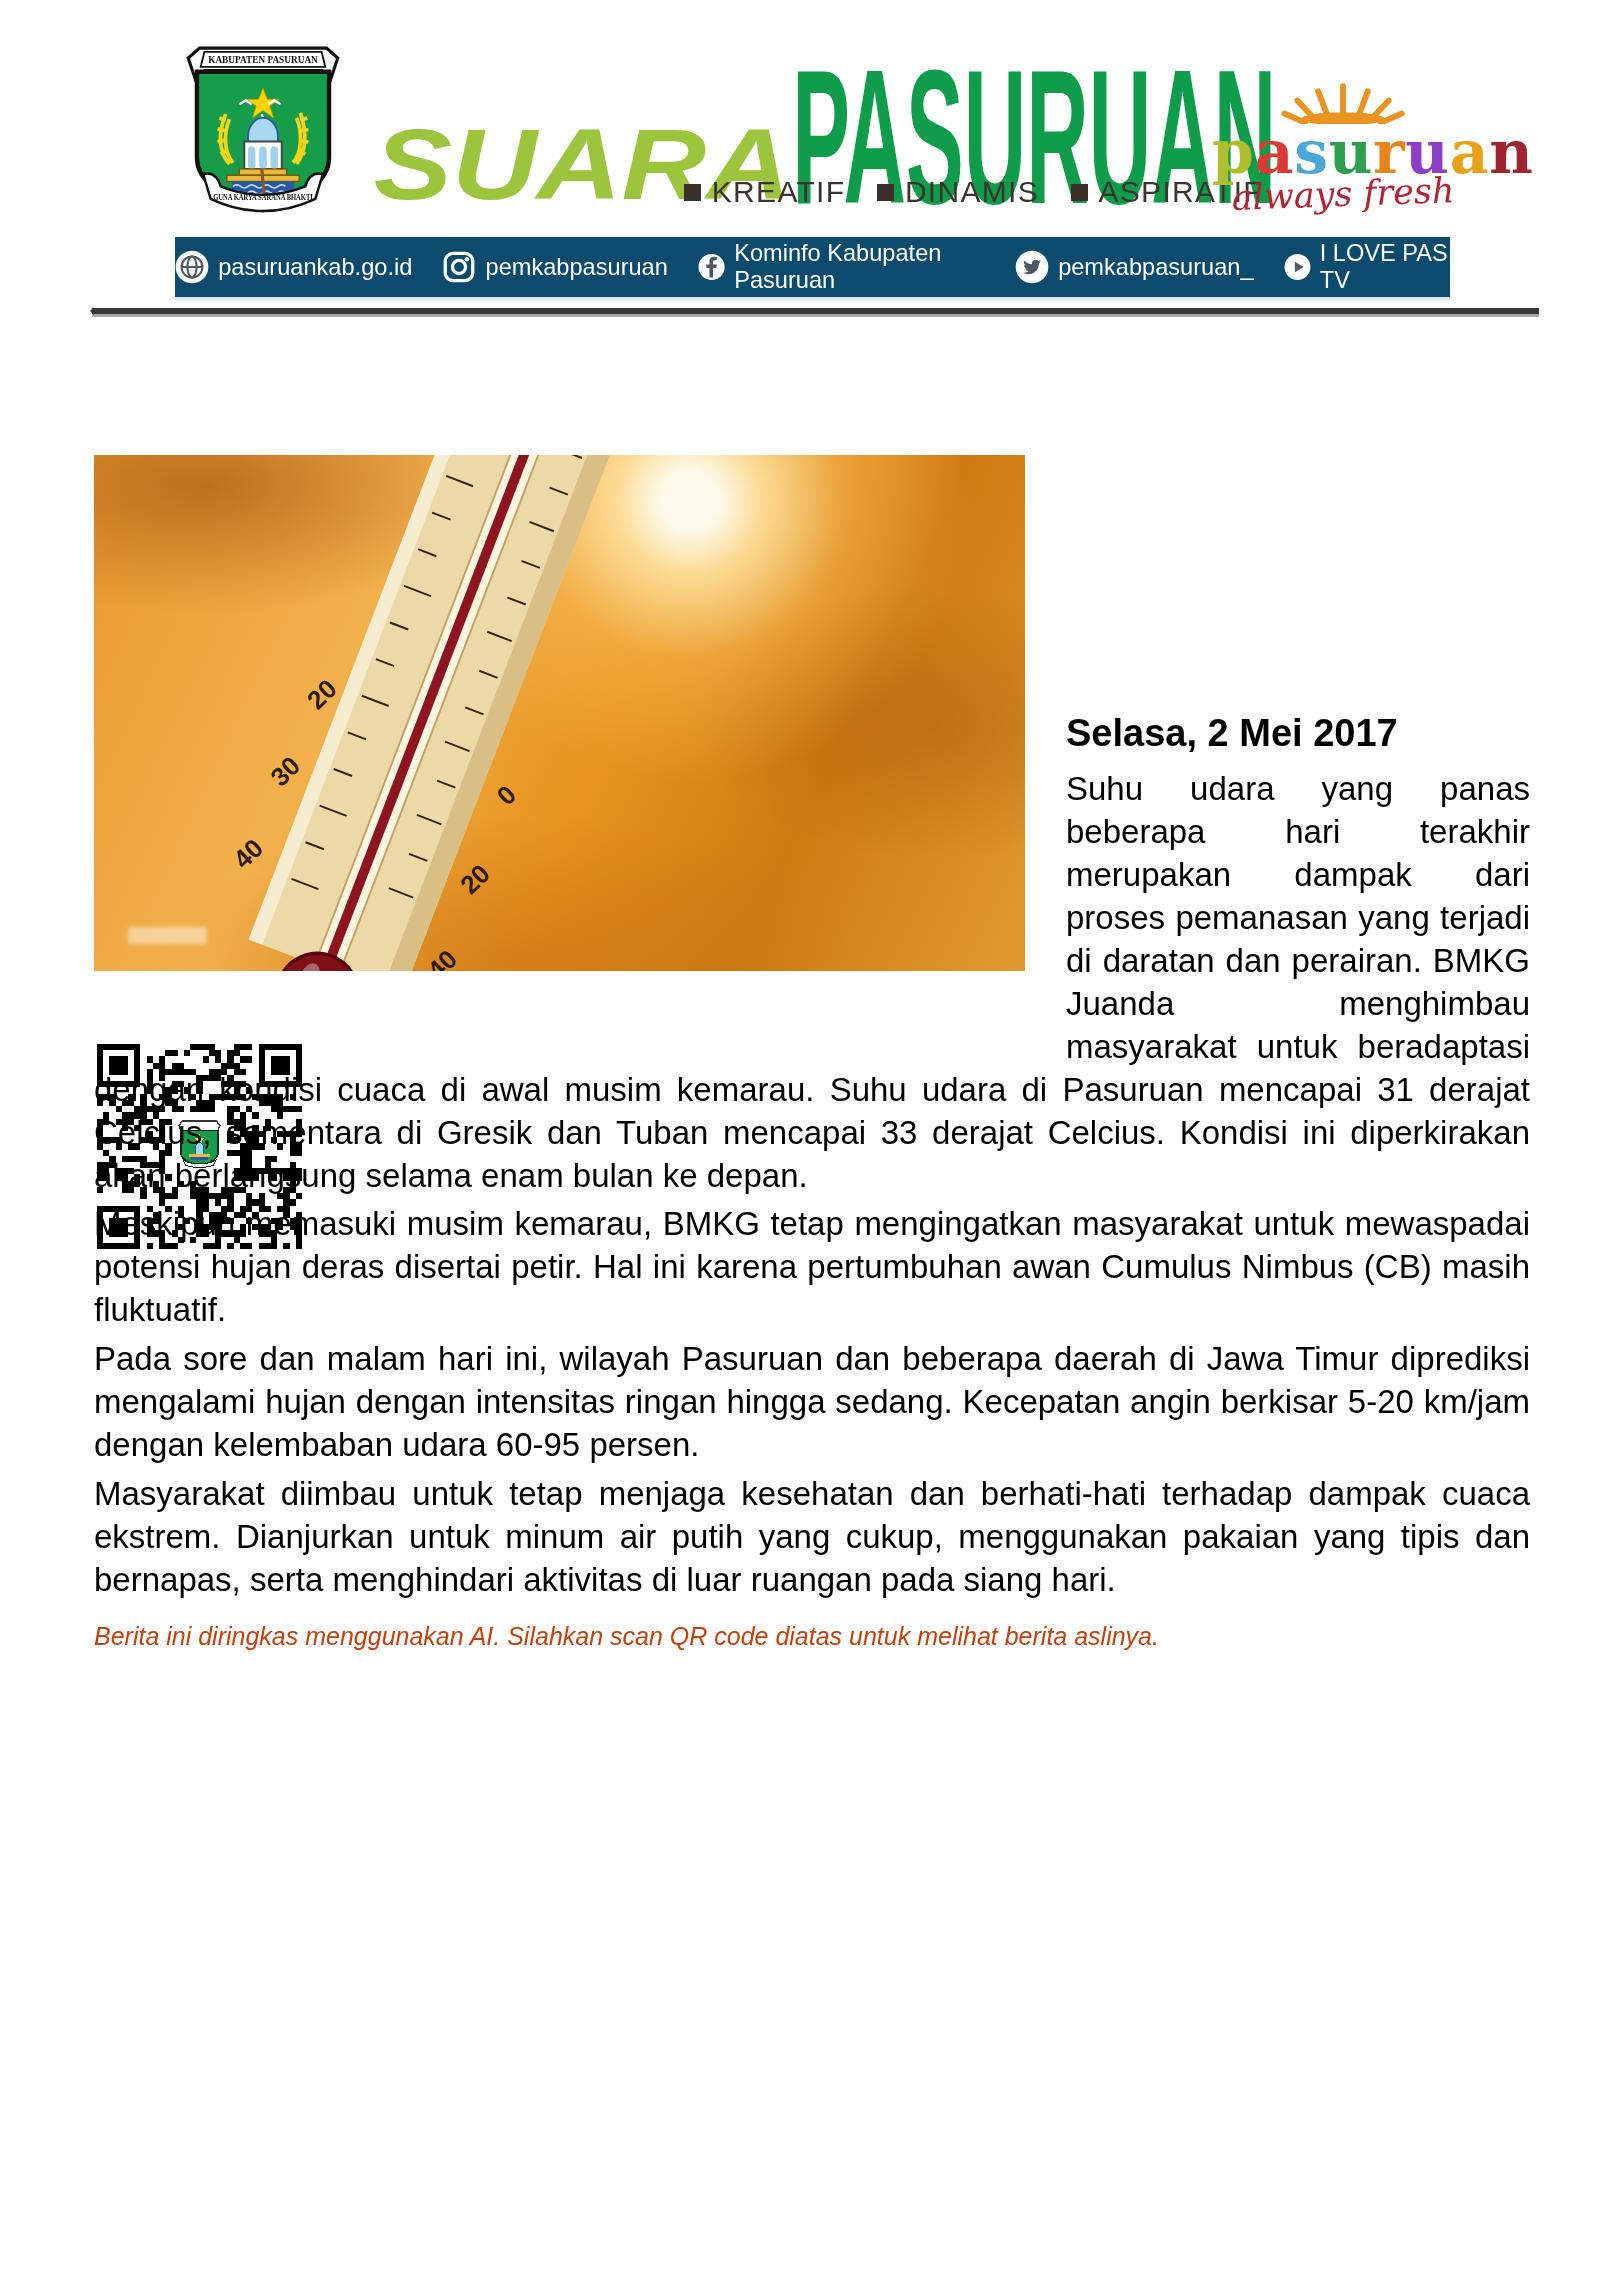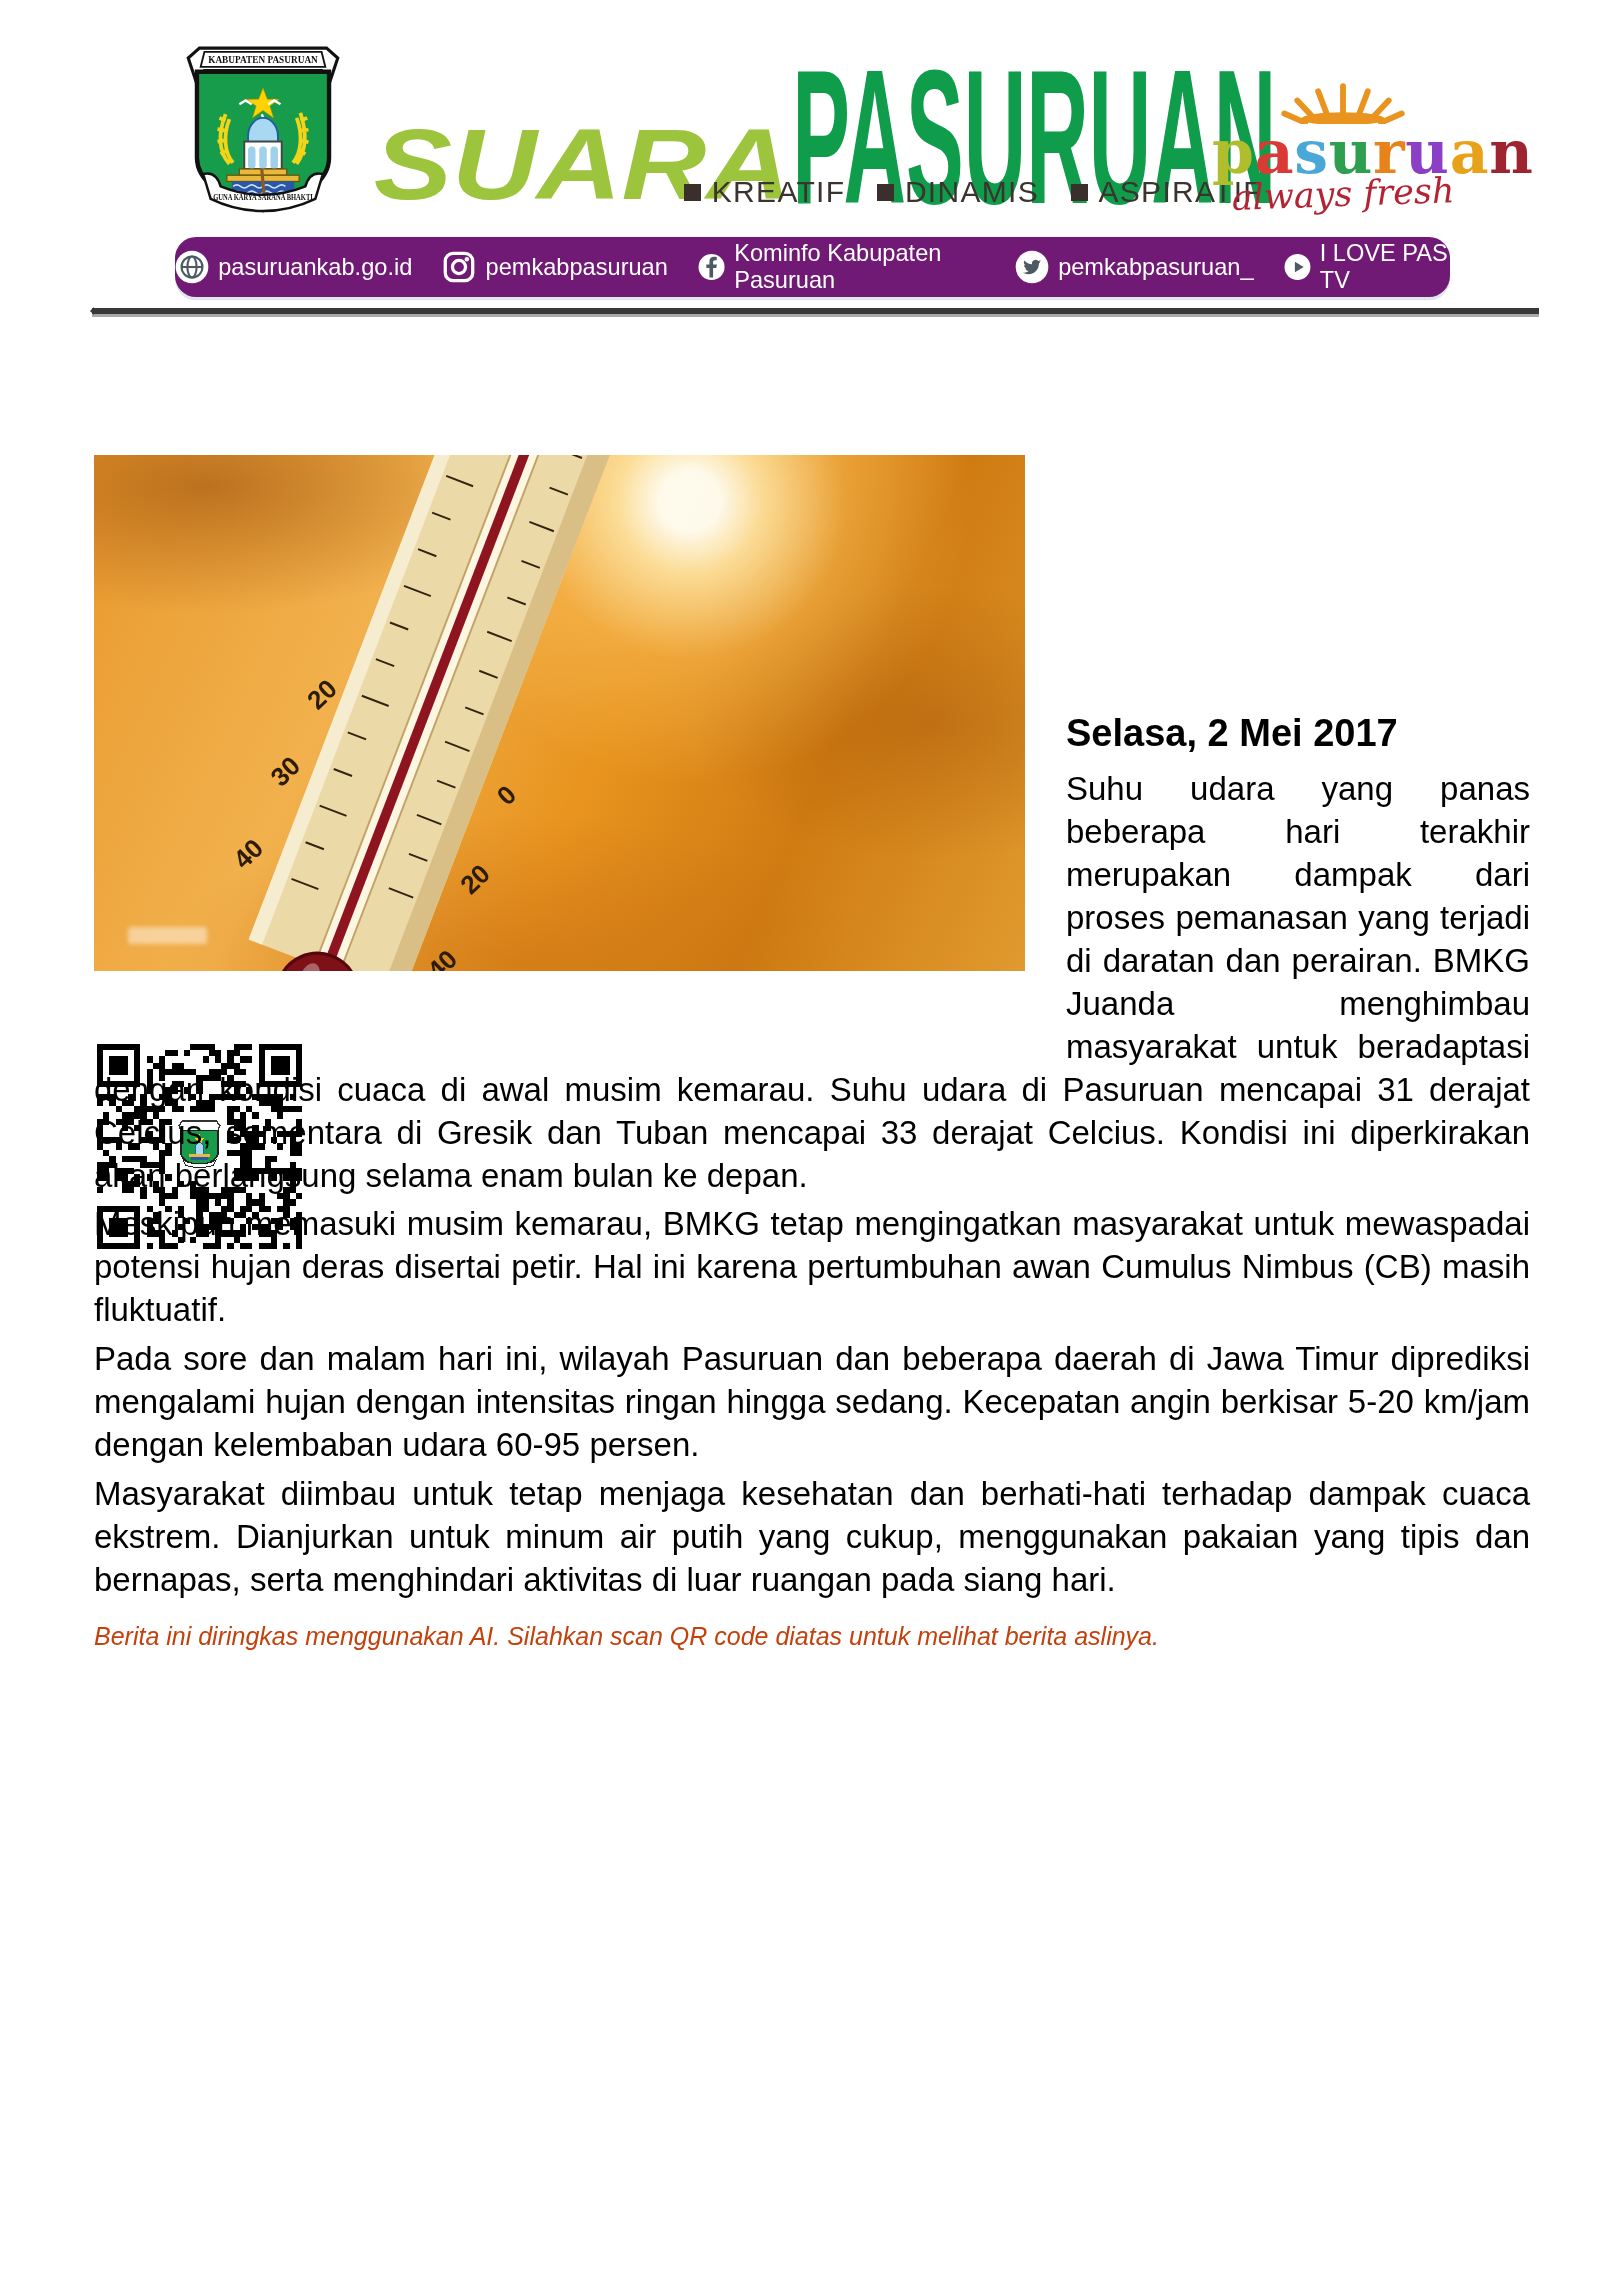--- a/index.html
+++ b/index.html
@@ -14,23 +14,23 @@
   .tagline .tg{display:flex;align-items:center;gap:10.5px;font-size:30px;letter-spacing:1.3px;
                color:#3a332e;font-weight:500;}
   .tagline .tg::before{content:"";width:17px;height:17px;background:#3a2f2a;display:inline-block;}
   .freshlogo{position:absolute;left:1212px;top:77px;width:262px;height:151px;text-align:center;}
   .freshlogo .crown{height:47px;}
   .freshword{font-family:"DejaVu Serif", serif;font-weight:bold;font-size:60px;line-height:52px;letter-spacing:0.7px;}
   .freshtag{font-family:"DejaVu Serif", serif;font-style:italic;font-size:35px;color:#b32433;
             margin-top:-3.9px;transform:rotate(-2deg);}
 
   
-  .socialbar{position:absolute;left:175px;top:237px;width:1275px;height:60px;background:#701a75;
+  .socialbar{position:absolute;left:175px;top:237px;width:1275px;height:60px;background:#0c4a6e;
              display:flex;align-items:center;justify-content:center;gap:30px;
-             box-shadow:0 3.3px 0 #dfe7ec;border-radius:21px;}
+             box-shadow:0 3.3px 0 #dfe7ec;}
   .soc{display:flex;align-items:center;gap:9.2px;color:#fff;font-size:23.6px;}
   .soc svg{display:block;}
 
   .divider{position:absolute;left:92px;top:308px;width:1447px;height:5.9px;background:#383838;
            border-bottom:3.3px solid #a8a8a8;}
   .divider::before{content:"";position:absolute;left:-6.5px;top:-1.3px;
            border:4.6px solid transparent;border-right-color:#383838;}
 
   
   .title-wrap{position:absolute;left:0;top:339px;width:1623px;text-align:center;}

